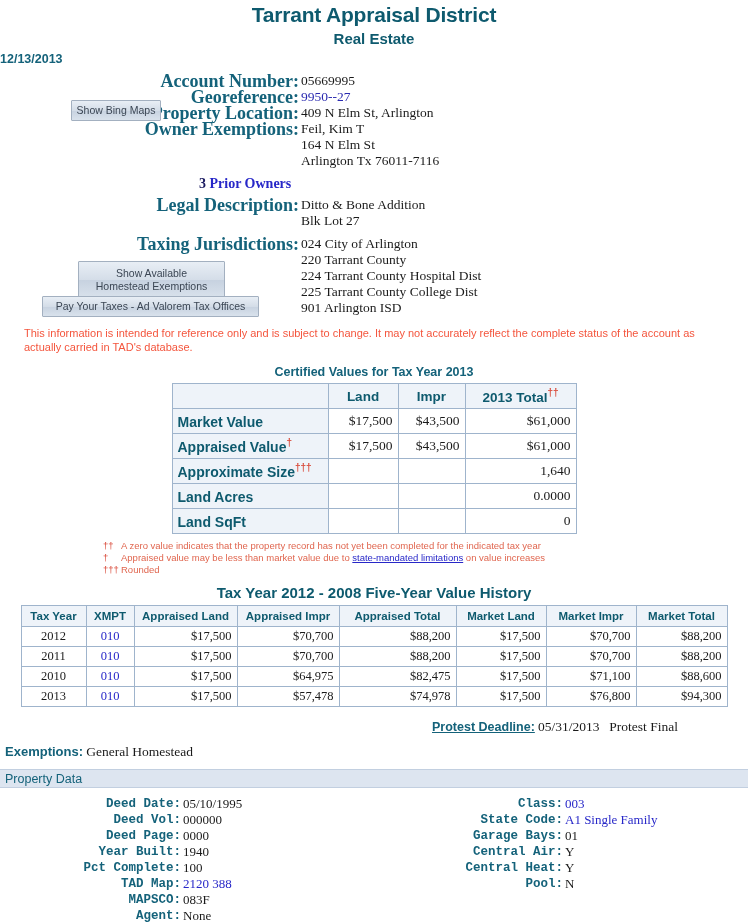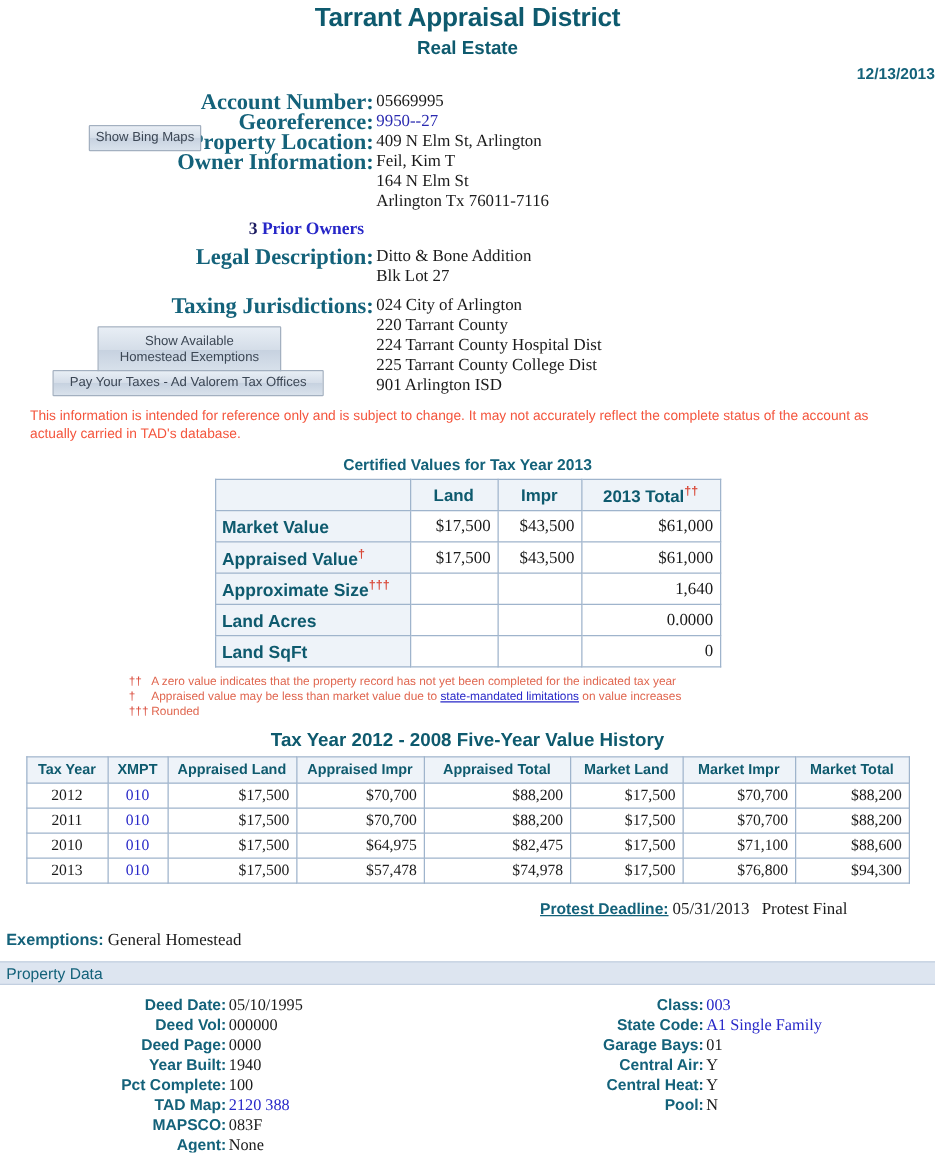--- a/index.html
+++ b/index.html
@@ -26,21 +26,21 @@
   }
   .title2 {
     text-align: center;
     font-family: "Liberation Sans", sans-serif;
     font-weight: bold;
     font-size: 15px;
     color: #0e5a6e;
     margin: 3px 0 0 0;
   }
   .title3 {
-    text-align: right;
+    text-align: left;
     font-family: "Liberation Sans", sans-serif;
     font-weight: bold;
     font-size: 12.5px;
     color: #14627a;
     margin: 5px 0 0 0;
   }
 
   
   .kv-block { margin-top: 7px; }
   .kv-row { display: flex; align-items: flex-start; line-height: 16px; min-height: 16px; }
@@ -235,21 +235,21 @@
     line-height: 19px;
   }
 
   
   .pd { display: flex; margin-top: 8px; }
   .pd-col { width: 50%; }
   .pd-row { display: flex; line-height: 16px; min-height: 16px; }
   .pd-label {
     width: 181px;
     text-align: right;
-    font-family: Liberation Sans, sans-serif;
+    font-family: Liberation Mono, monospace;
     font-weight: bold;
     font-size: 12.5px;
     color: #14627a;
     white-space: nowrap;
   }
   .pd-col.right .pd-label { width: 189px; }
   .pd-val {
     font-family: "Liberation Serif", serif;
     font-size: 13px;
     color: #1a1a1a;
@@ -279,21 +279,21 @@
     </div>
     <div class="kv-row">
       <div class="kv-label">Georeference:</div>
       <div class="kv-val link">9950--27</div>
     </div>
     <div class="kv-row">
       <div class="kv-label">Property Location:</div>
       <div class="kv-val">409 N Elm St, Arlington</div>
     </div>
     <div class="kv-row">
-      <div class="kv-label">Owner Information:</div>
+      <div class="kv-label">Owner Exemptions:</div>
       <div class="kv-val">Feil, Kim T</div>
     </div>
     <div class="kv-row">
       <div class="kv-label"></div>
       <div class="kv-val">164 N Elm St</div>
     </div>
     <div class="kv-row">
       <div class="kv-label"></div>
       <div class="kv-val">Arlington Tx 76011-7116</div>
     </div>

